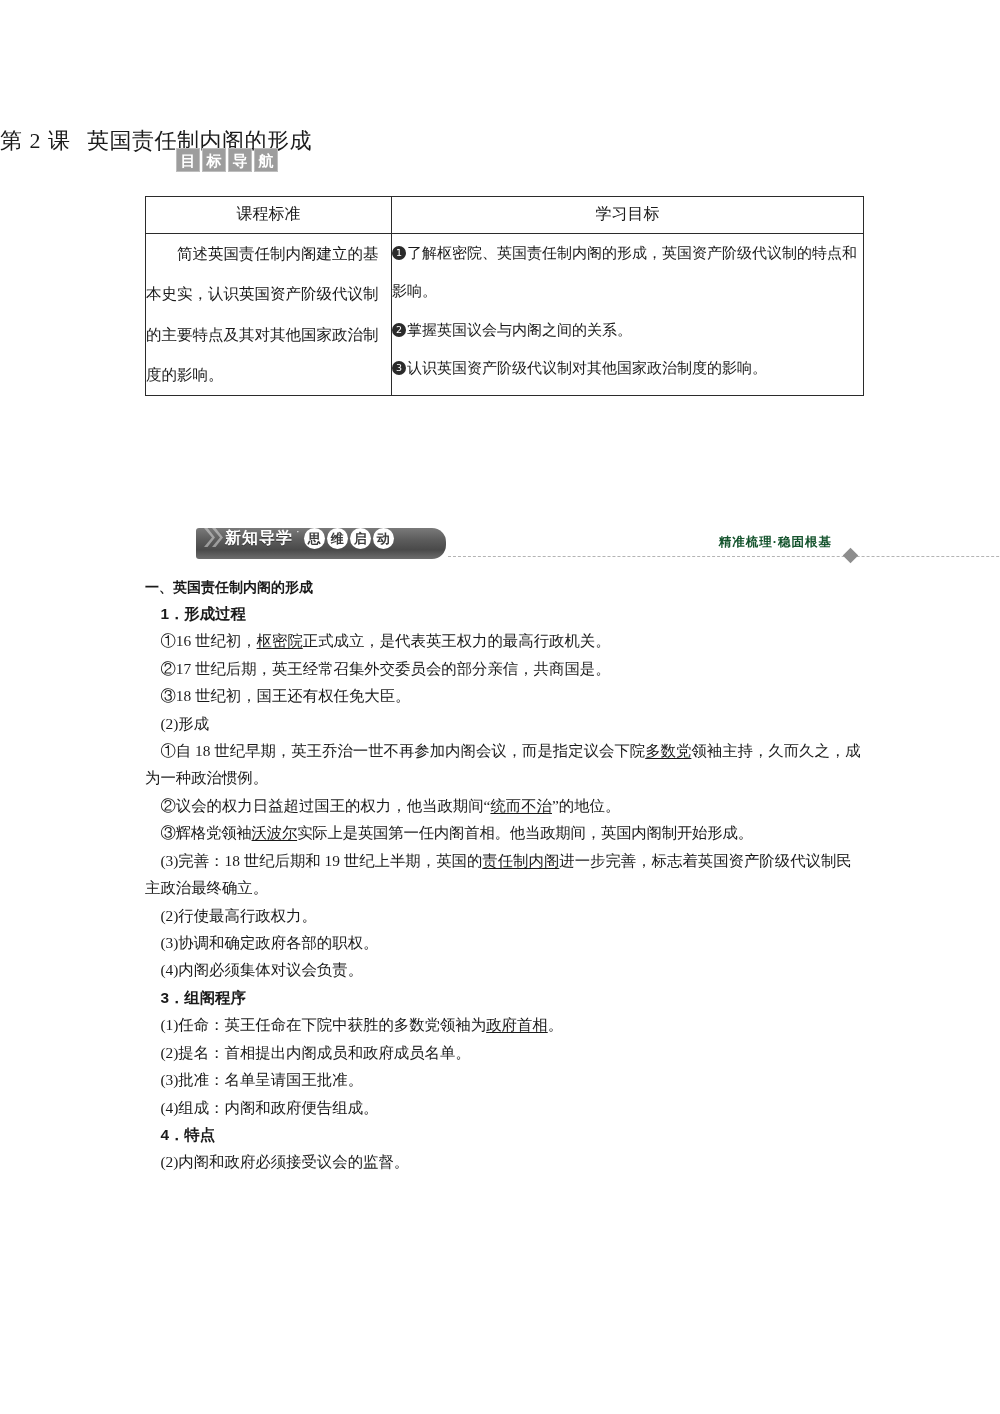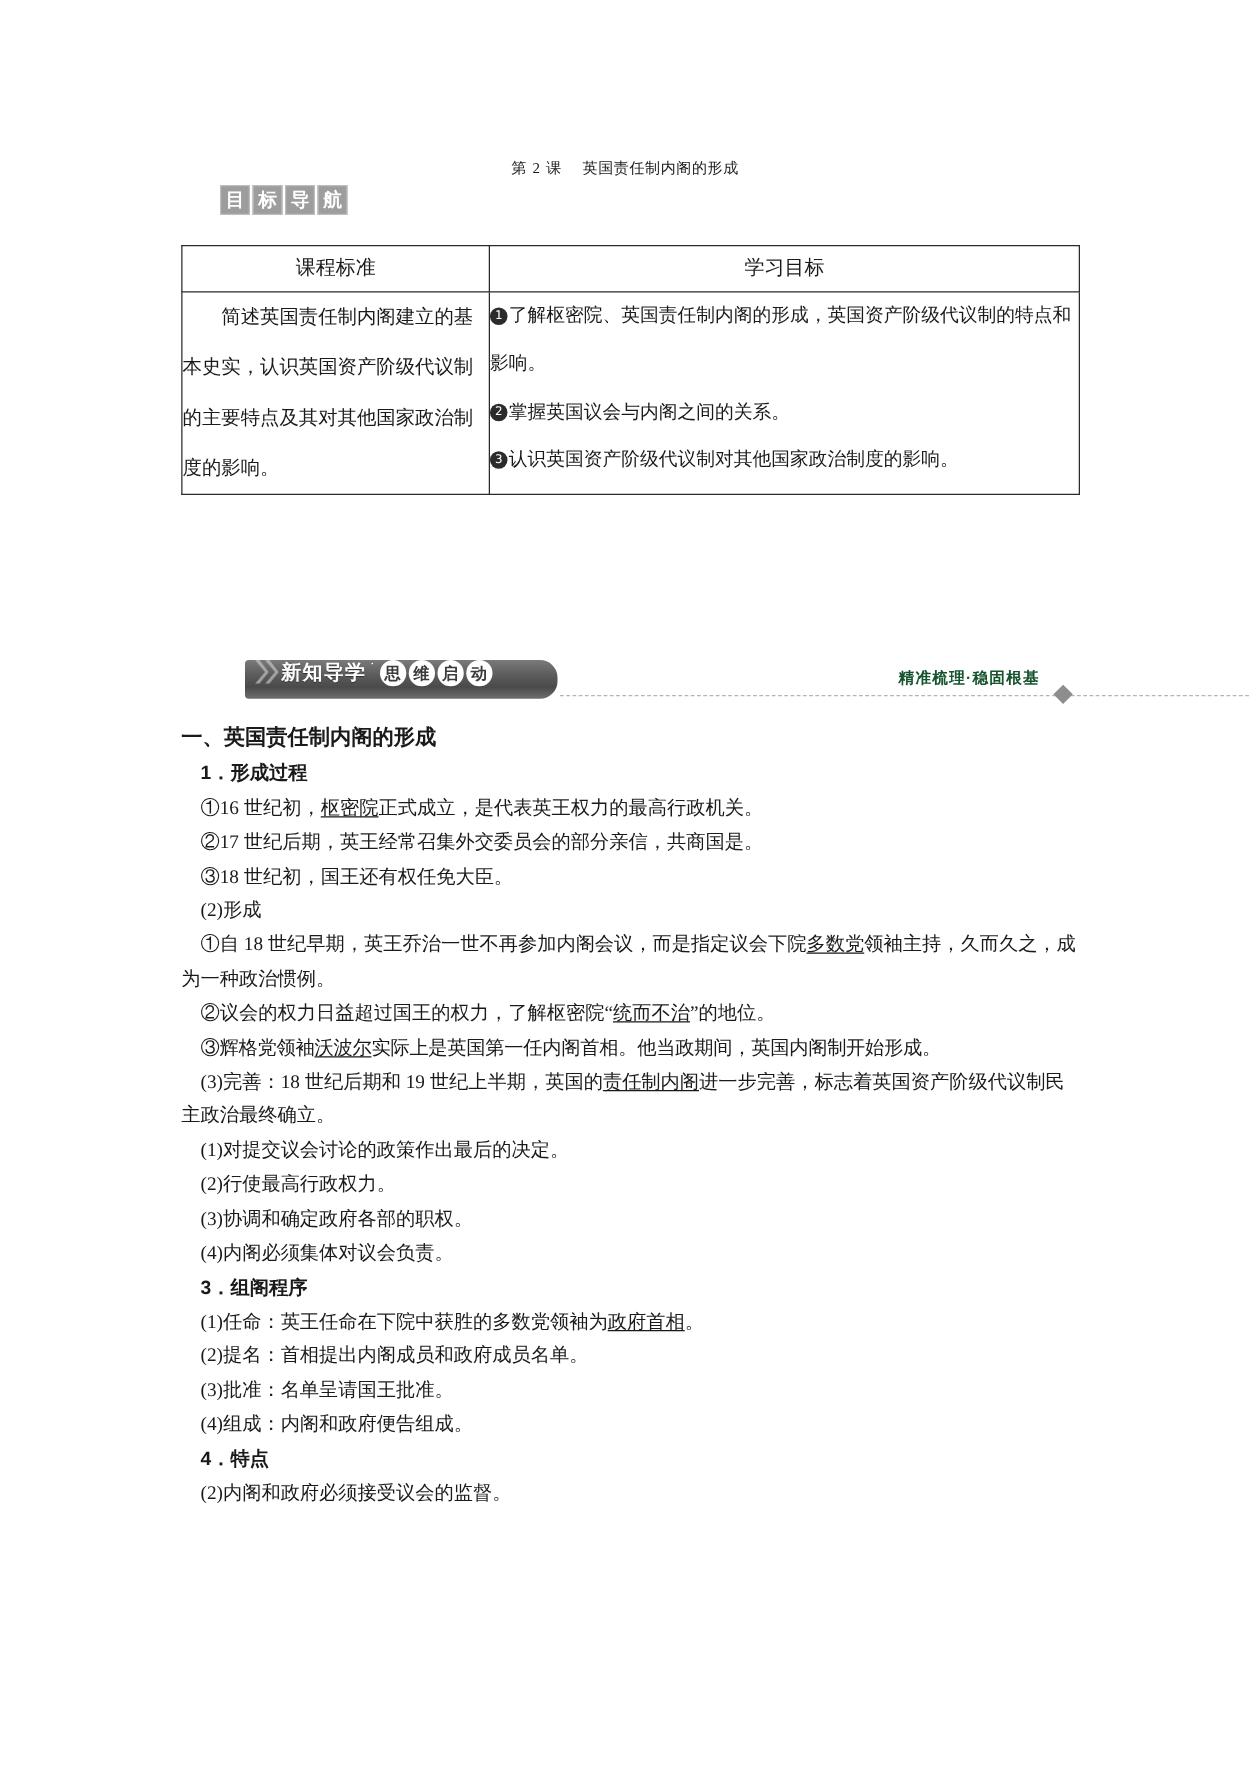--- a/index.html
+++ b/index.html
@@ -20,22 +20,22 @@
     left: 0; top: 0;
     width: 1000px;
     height: 1414px;
   }
 
   
   .lesson-title {
     position: absolute;
     left: 0; top: 126px;
     width: 1000px;
-    text-align: center;
-    font-size: 12px;
+    text-align: left;
+    font-size: 22px;
     letter-spacing: 0.5px;
     font-family: "Liberation Serif", "DejaVu Serif", serif;
   }
   .lesson-title .num { letter-spacing: 1px; }
   .lesson-title .gap { display: inline-block; width: 16px; }
 
   
   .goal-nav {
     position: absolute;
     left: 176px; top: 148px;
@@ -195,21 +195,21 @@
     width: 716px;
     font-size: 15.4px;
     line-height: 1.78;
     font-family: "Liberation Serif", "DejaVu Serif", serif;
   }
   .body-text p { margin: 0; }
   .ind1 { text-indent: 1em; }
   .hd-cn {
     font-weight: bold;
     font-family: Liberation Sans, sans-serif;
-    font-size: 17px;
+    font-size: 14px;
   }
   .hd-num {
     font-weight: bold;
     font-family: "Liberation Sans", "DejaVu Sans", sans-serif;
     font-size: 15.4px;
     text-indent: 1em;
   }
   .u { text-decoration: underline; text-underline-offset: 2px; text-align: center; }
   .tight { letter-spacing: -0.2px; }
   .tip {
@@ -287,25 +287,24 @@
     <p class="hd-cn">一、英国责任制内阁的形成</p>
 
     <p class="hd-num">1．形成过程</p>
 
     <p class="ind1"><span>①16 世纪初，</span><span class="u">枢密院</span><span>正式成立，是代表英王权力的最高行政机关。</span></p>
     <p class="ind1">②17 世纪后期，英王经常召集外交委员会的部分亲信，共商国是。</p>
     <p class="ind1">③18 世纪初，国王还有权任免大臣。</p>
 
     <p class="ind1">(2)形成</p>
     <p class="ind1"><span>①自 18 世纪早期，英王乔治一世不再参加内阁会议，而是指定议会下院</span><span class="u">多数党</span><span>领袖主持，久而久之，成为一种政治惯例。</span></p>
-    <p class="ind1"><span>②议会的权力日益超过国王的权力，了解枢密院“</span><span class="u">统而不治</span><span>”的地位。</span></p>
+    <p class="ind1"><span>②议会的权力日益超过国王的权力，他当政期间“</span><span class="u">统而不治</span><span>”的地位。</span></p>
     <p class="ind1 tight"><span>③辉格党领袖</span><span class="u">沃波尔</span><span>实际上是英国第一任内阁首相。他当政期间，英国内阁制开始形成。</span></p>
     <p class="ind1"><span>(3)完善：18 世纪后期和 19 世纪上半期，英国的</span><span class="u">责任制内阁</span><span>进一步完善，标志着英国资产阶级代议制民主政治最终确立。</span></p>
 
-    <p class="ind1">(1)对提交议会讨论的政策作出最后的决定。</p>
     <p class="ind1">(2)行使最高行政权力。</p>
     <p class="ind1">(3)协调和确定政府各部的职权。</p>
     <p class="ind1">(4)内阁必须集体对议会负责。</p>
 
     <p class="hd-num">3．组阁程序</p>
     <p class="ind1"><span>(1)任命：英王任命在下院中获胜的多数党领袖为</span><span class="u">政府首相</span><span>。</span></p>
     <p class="ind1">(2)提名：首相提出内阁成员和政府成员名单。</p>
     <p class="ind1">(3)批准：名单呈请国王批准。</p>
     <p class="ind1">(4)组成：内阁和政府便告组成。</p>
 

